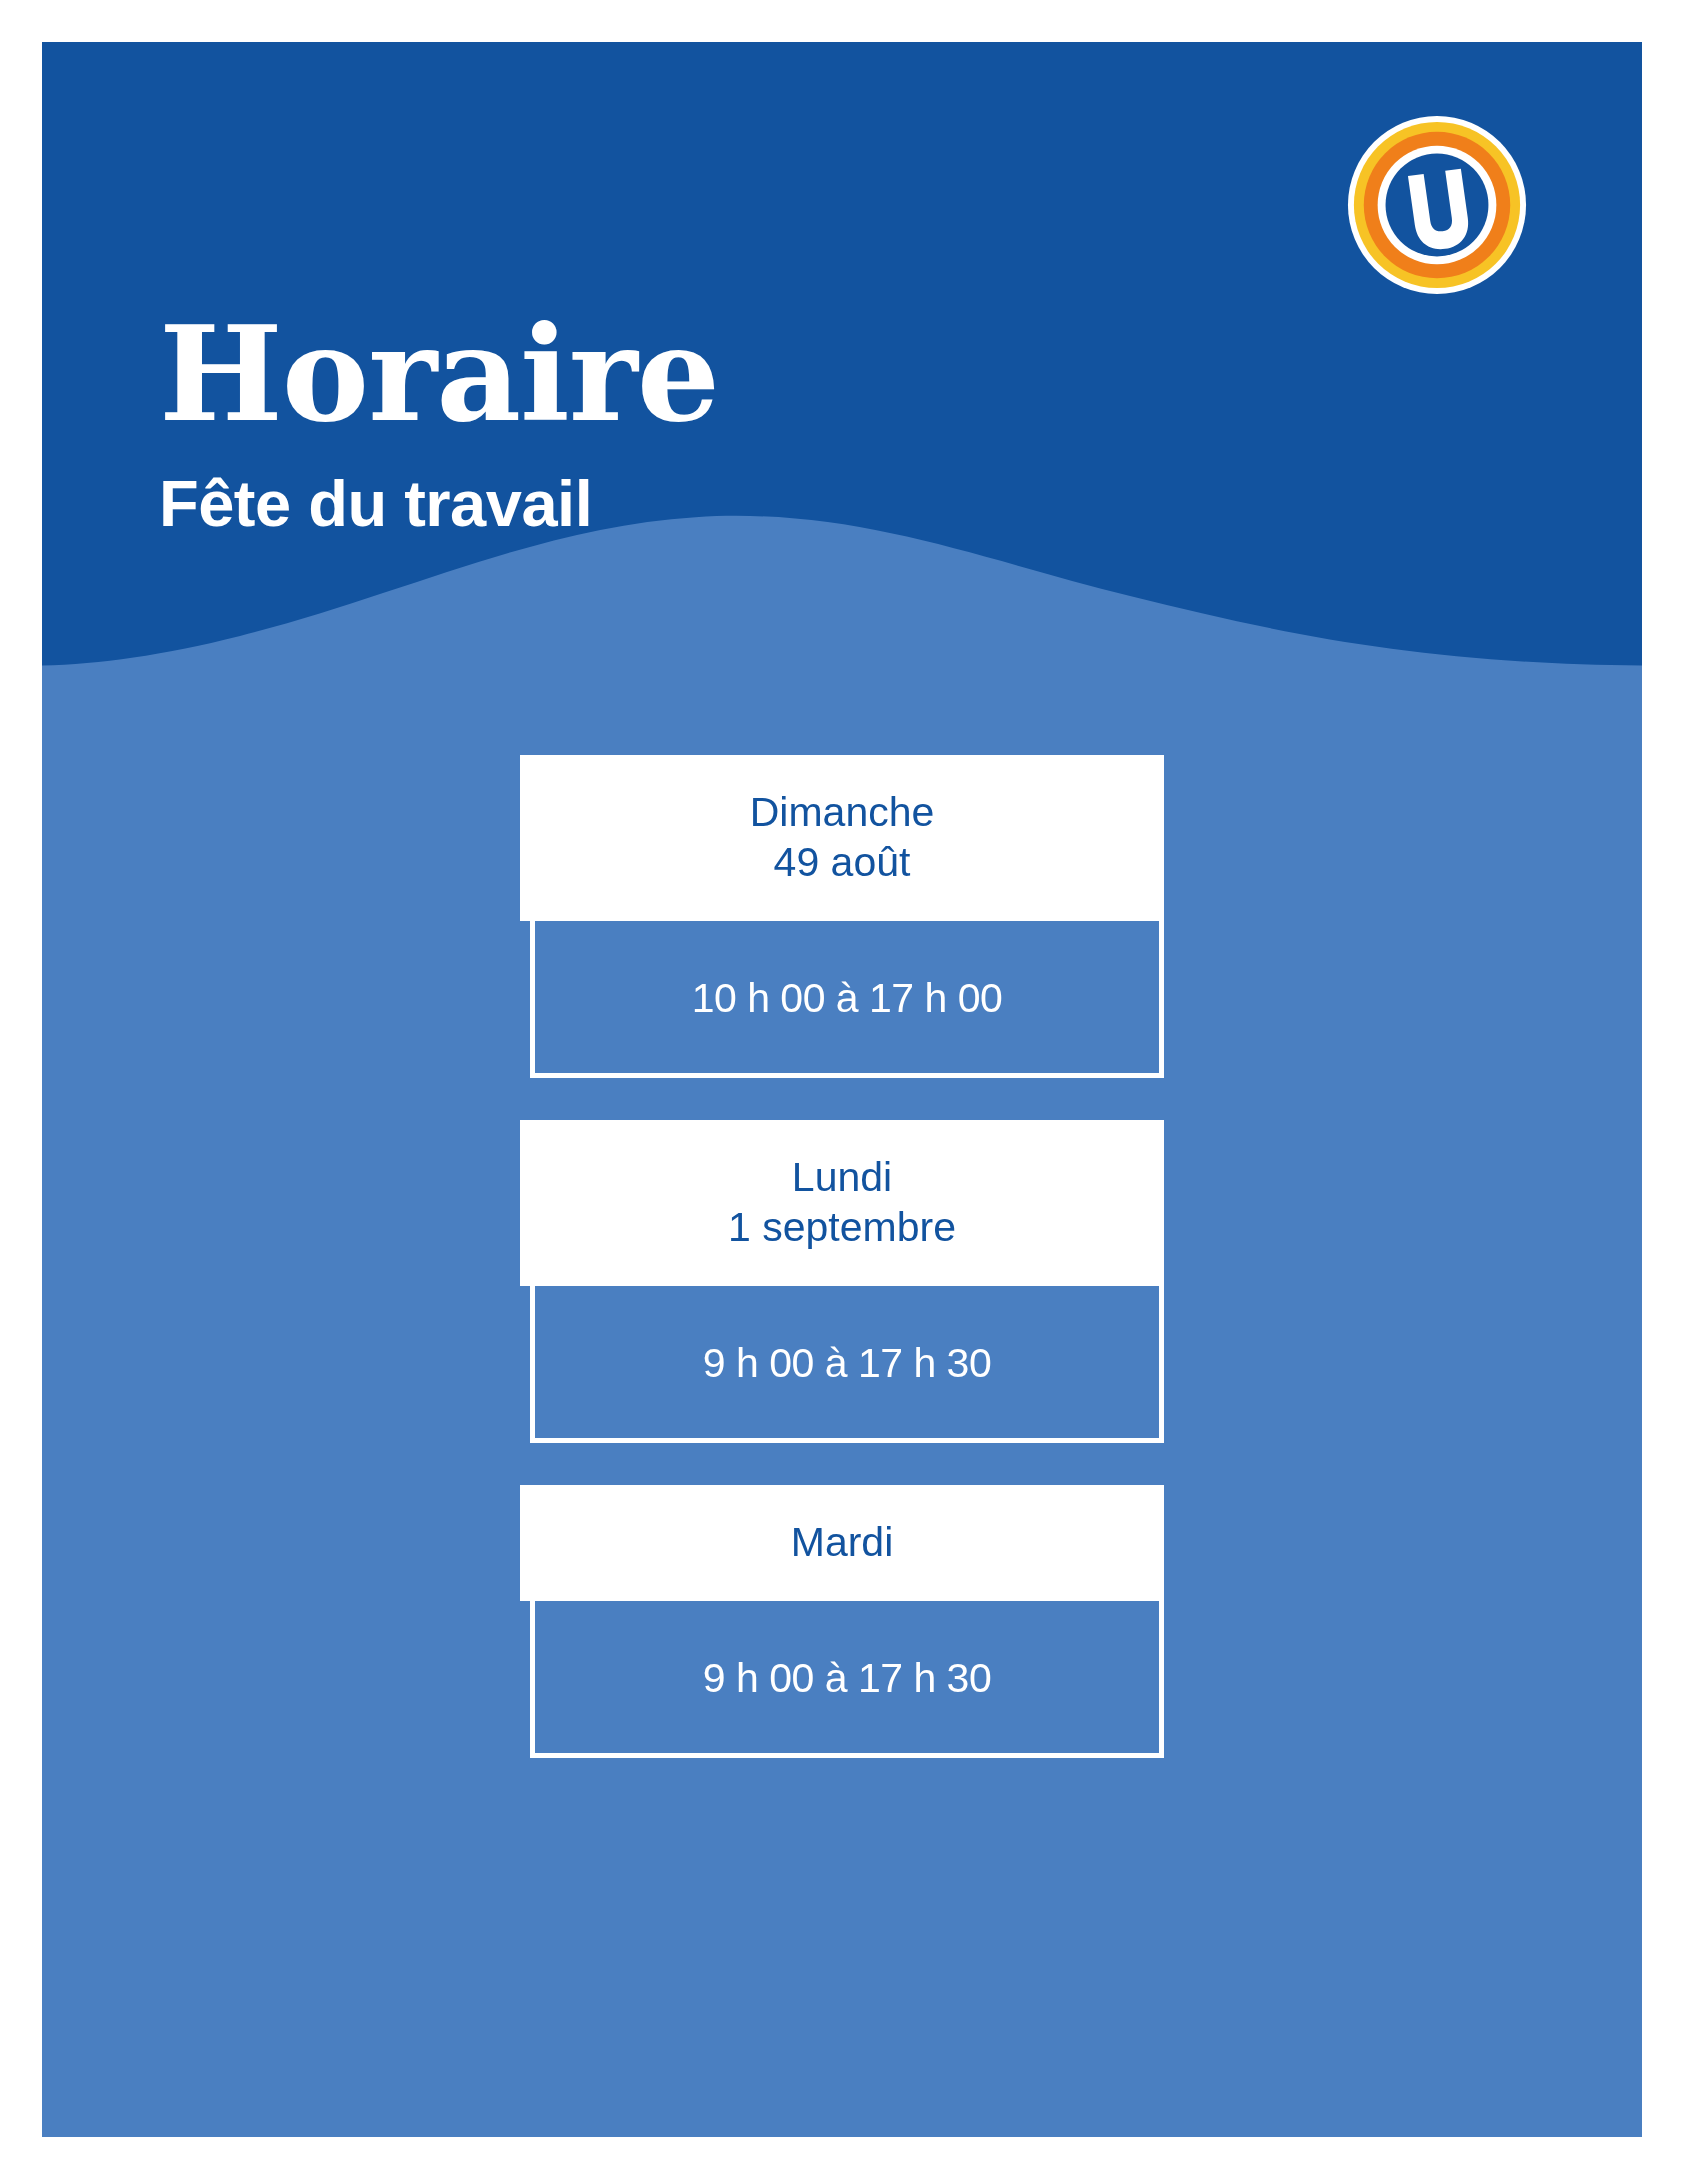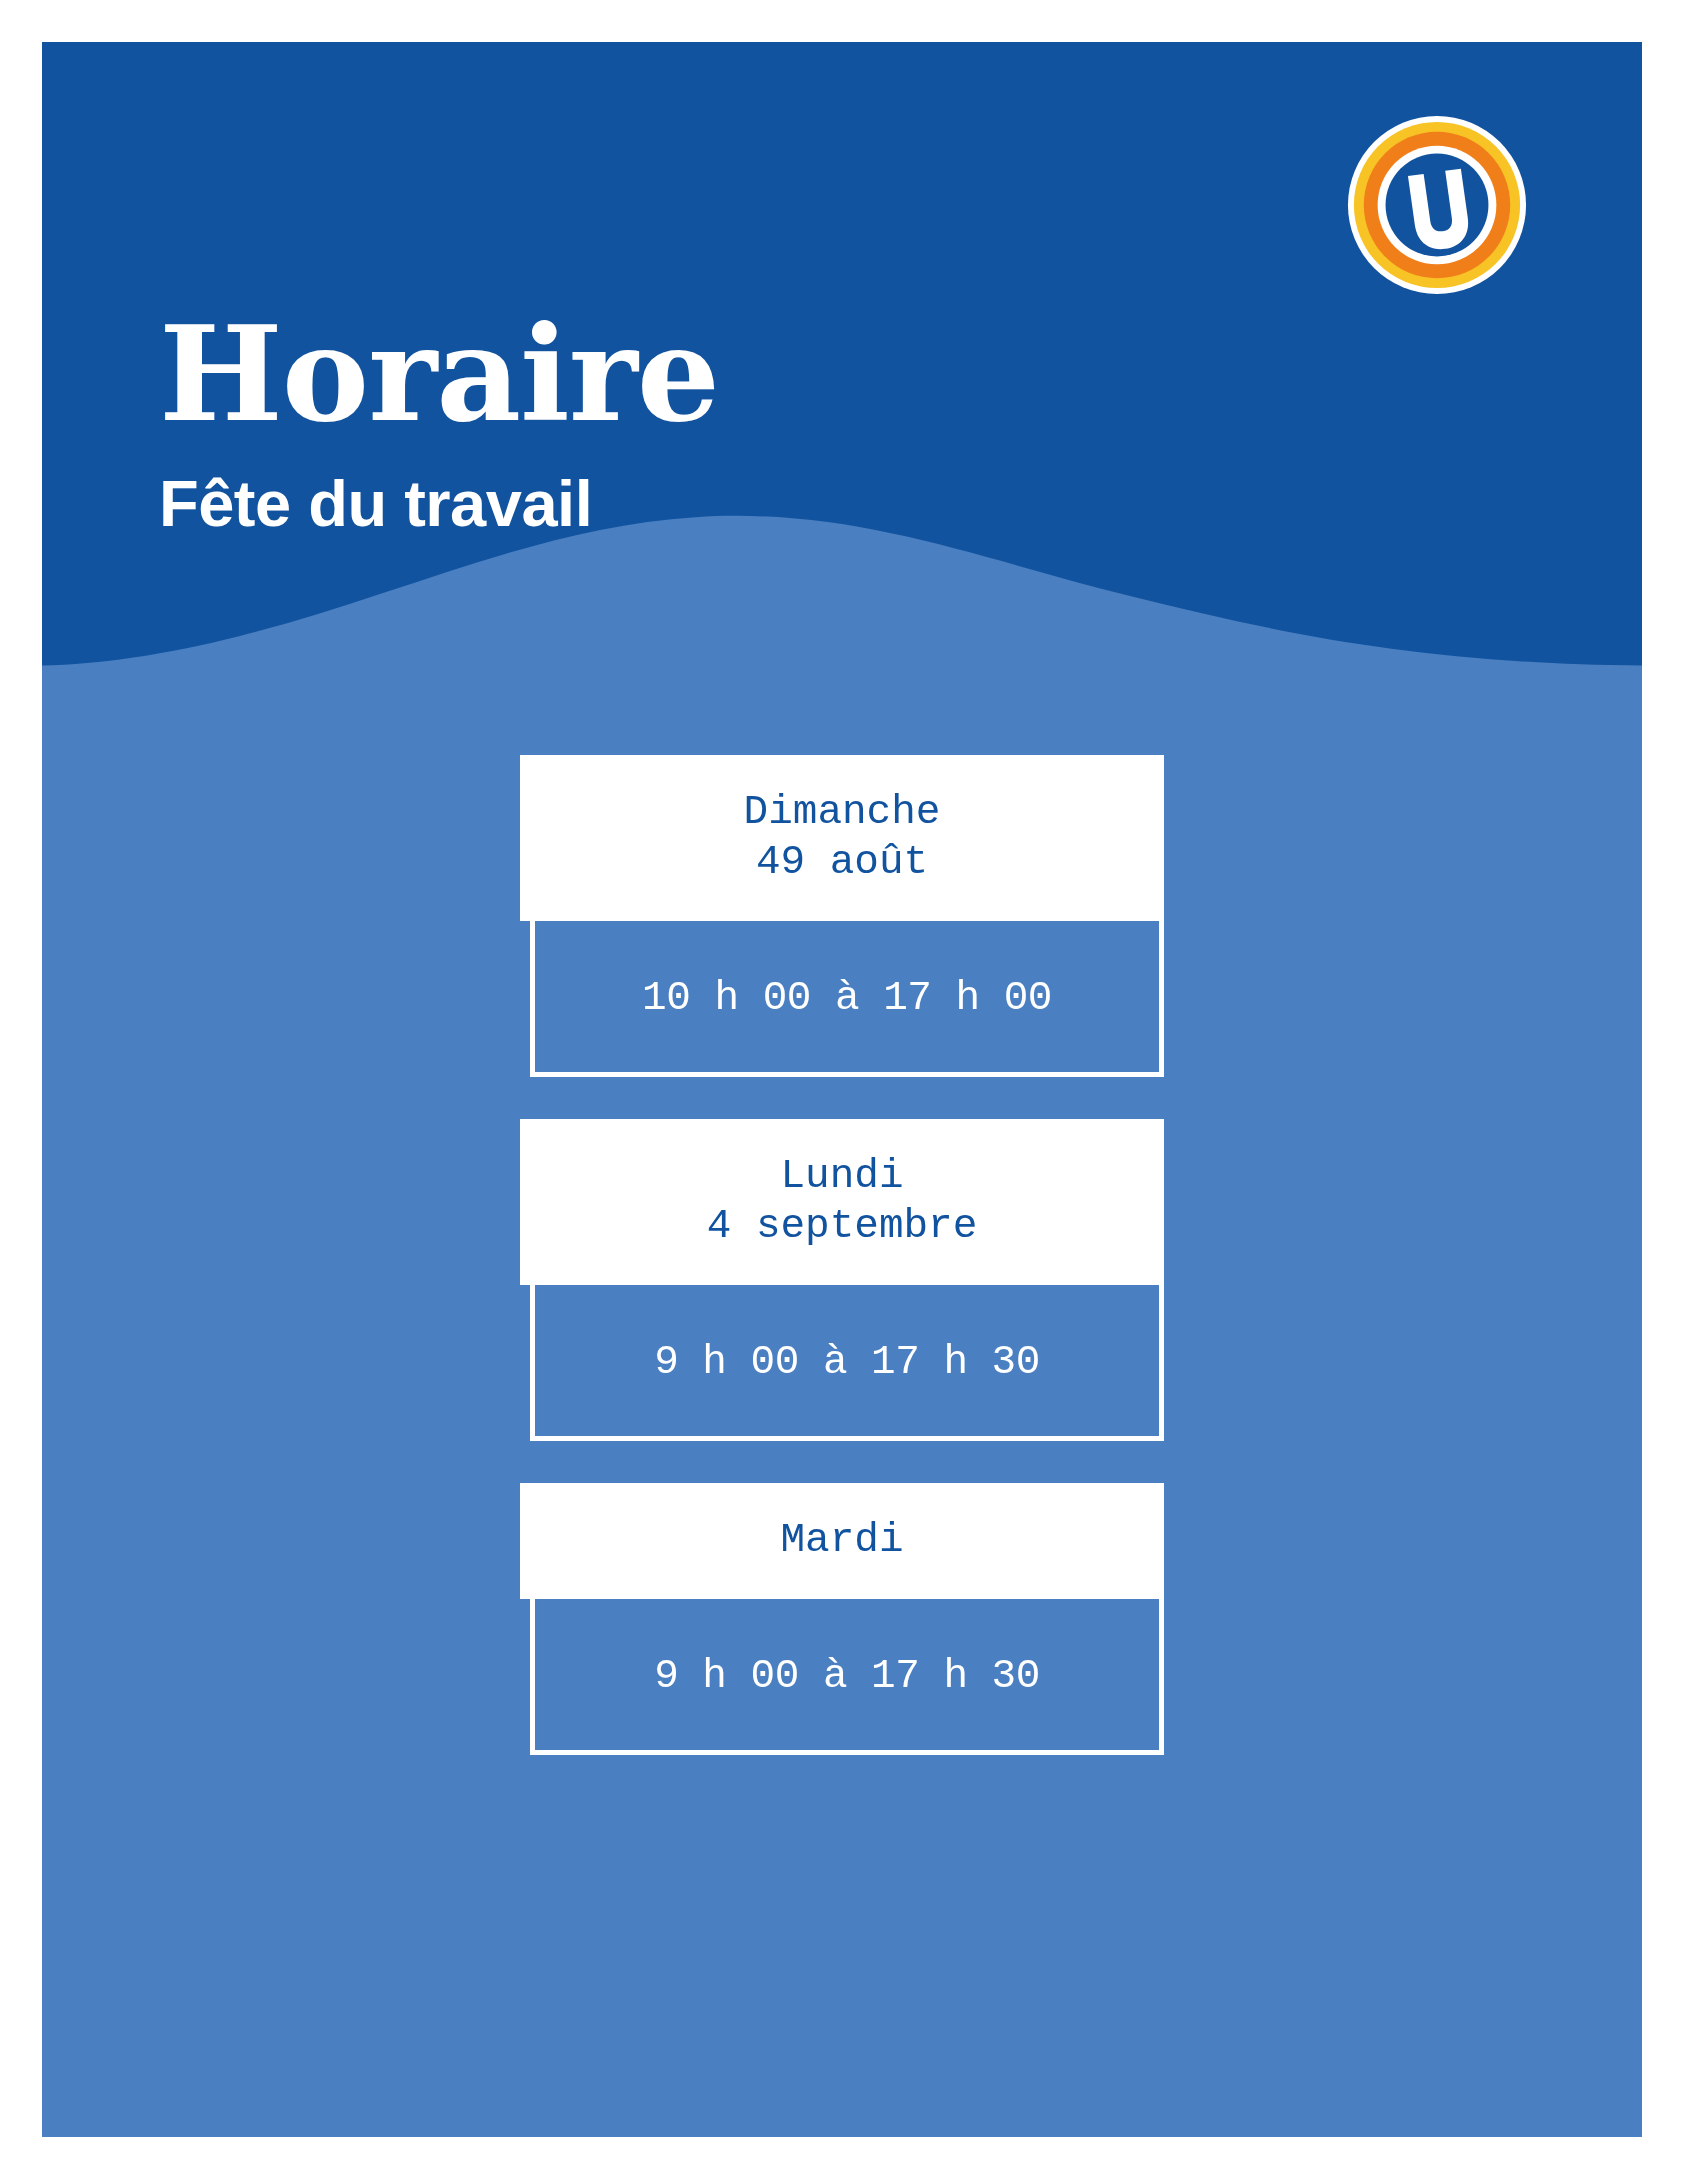--- a/index.html
+++ b/index.html
@@ -78,21 +78,20 @@
 
   
   .schedule {
     position: absolute;
     left: 0;
     top: 713px;
     width: 100%;
     display: flex;
     flex-direction: column;
     align-items: center;
-    font-family: Liberation Mono, monospace;
   }
   .card {
     width: 644px;
     margin-bottom: 42px;
     box-sizing: border-box;
   }
   .card-date {
     background: #ffffff;
     color: #12539f;
     text-align: center;
@@ -157,21 +156,21 @@
       <div class="card-date">
         <div class="card-day">Dimanche</div>
         <div class="card-datenum">49 août</div>
       </div>
       <div class="card-hours">10 h 00 à 17 h 00</div>
     </div>
 
     <div class="card">
       <div class="card-date">
         <div class="card-day">Lundi</div>
-        <div class="card-datenum">4 septembre</div>
+        <div class="card-datenum">1 septembre</div>
       </div>
       <div class="card-hours">9 h 00 à 17 h 30</div>
     </div>
 
     <div class="card">
       <div class="card-date">
         <div class="card-day">Mardi</div>
       </div>
       <div class="card-hours">9 h 00 à 17 h 30</div>
     </div>

